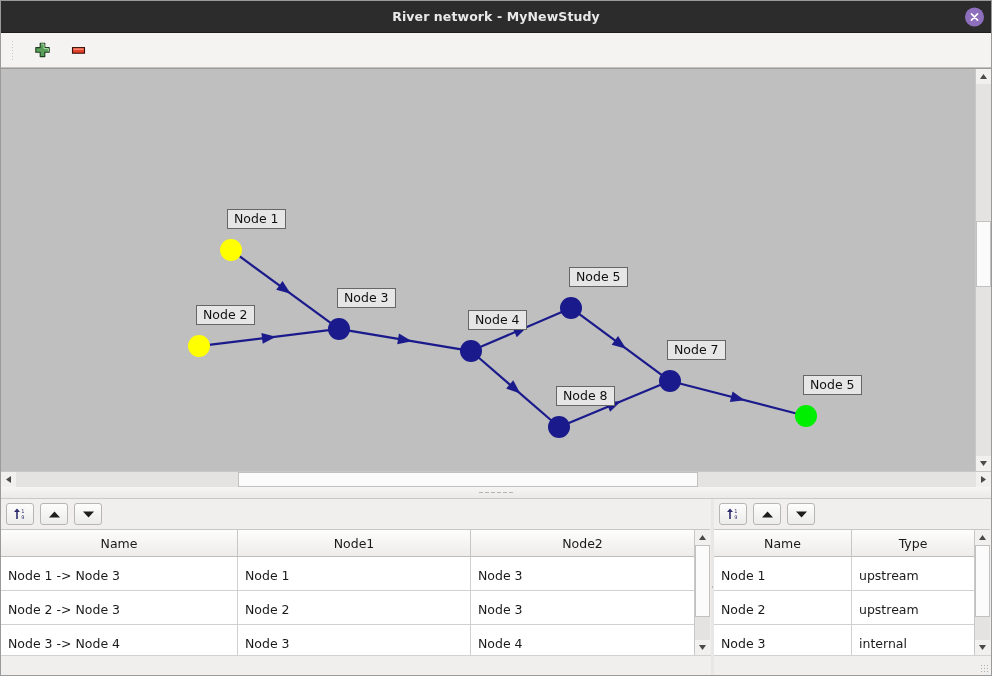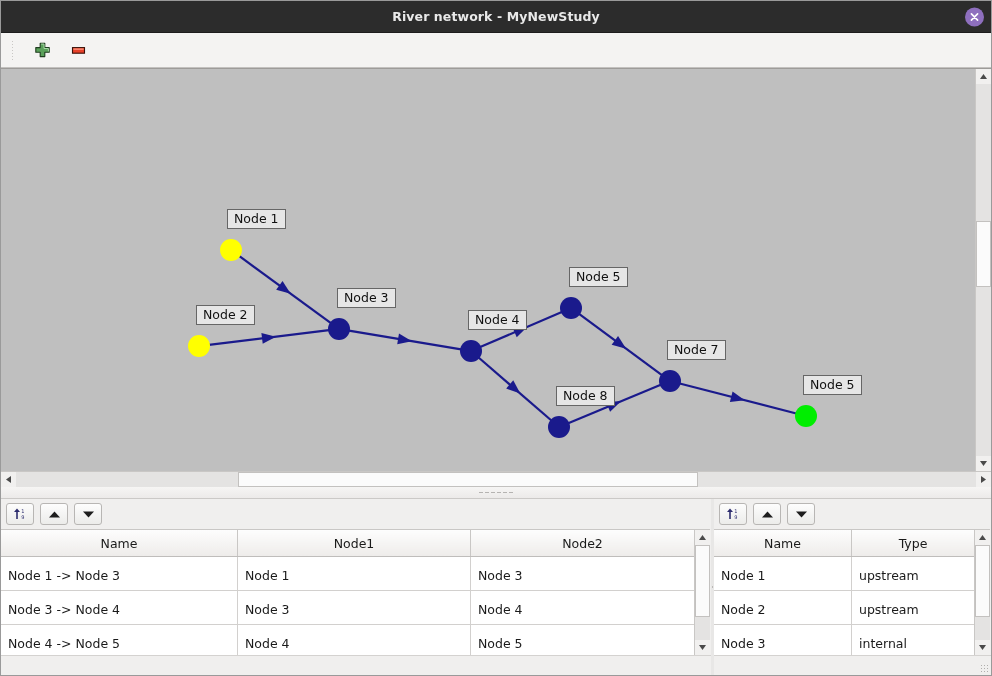--- a/index.html
+++ b/index.html
@@ -417,20 +417,25 @@
                   <th style="width: auto;">Node2</th>
                 </tr>
               </thead>
             <tbody>
                 <tr class="first-row">
                   <td>Node 1 -&gt; Node 3</td>
                   <td>Node 1</td>
                   <td>Node 3</td>
                 </tr>
                 <tr>
+                  <td>Node 2 -&gt; Node 3</td>
+                  <td>Node 2</td>
+                  <td>Node 3</td>
+                </tr>
+                <tr>
                   <td>Node 3 -&gt; Node 4</td>
                   <td>Node 3</td>
                   <td>Node 4</td>
                 </tr>
                 <tr>
                   <td>Node 4 -&gt; Node 5</td>
                   <td>Node 4</td>
                   <td>Node 5</td>
                 </tr>
               </tbody>

